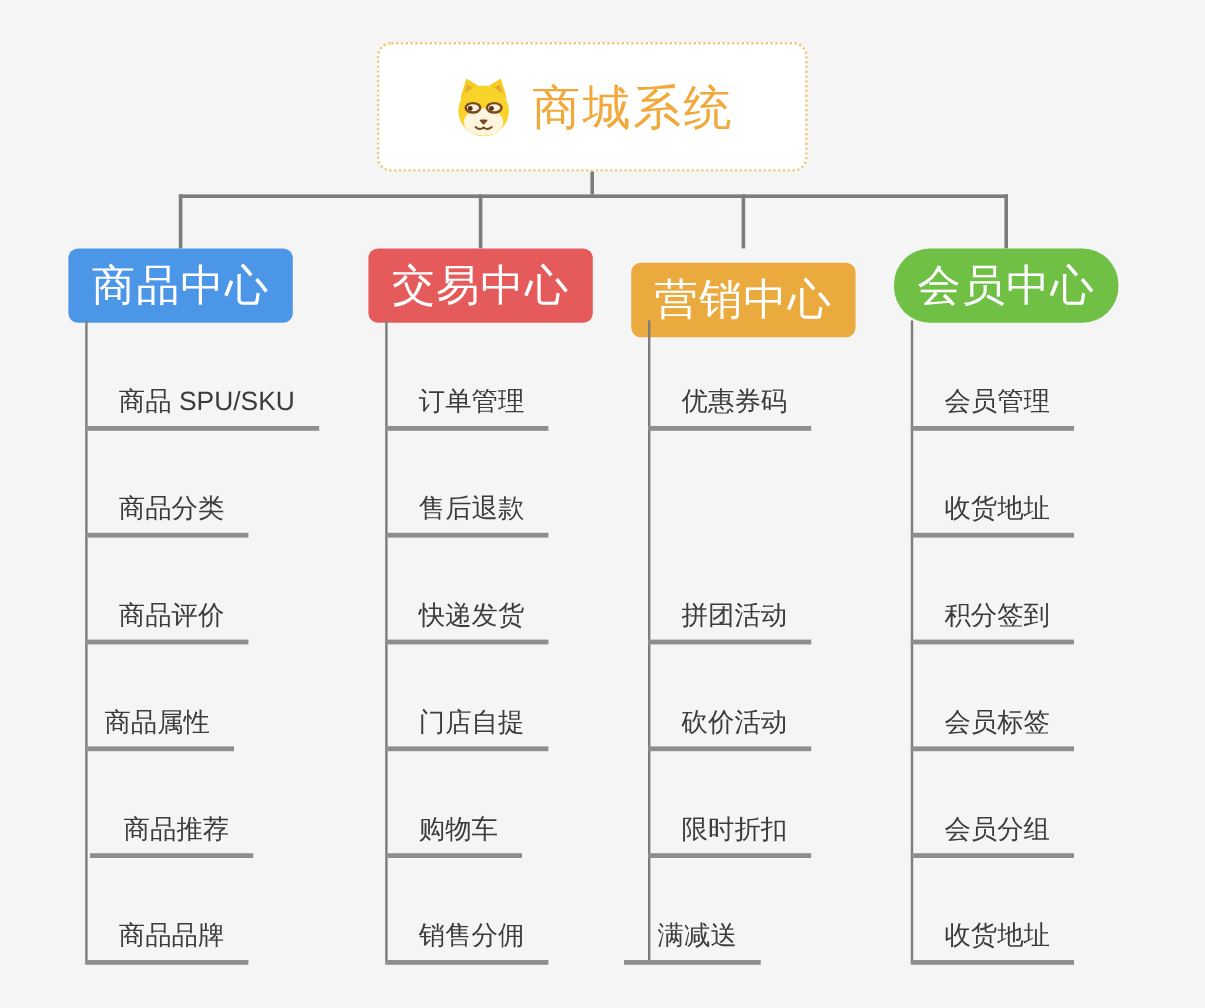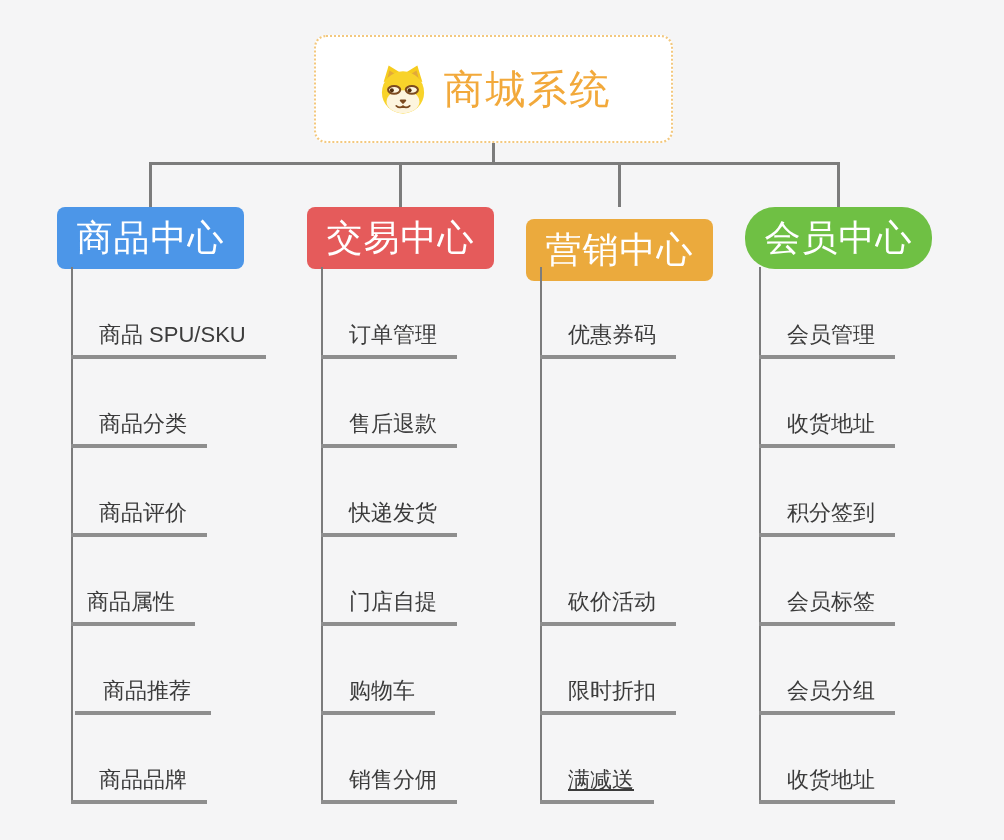--- a/index.html
+++ b/index.html
@@ -69,23 +69,24 @@
     <div class="leaf" style="left: 321px; top: 322px; border-bottom-color: rgb(142, 142, 142);">订单管理</div>
     <div class="leaf" style="left: 321px; top: 411px; border-bottom-color: rgb(142, 142, 142);">售后退款</div>
     <div class="leaf" style="left: 321px; top: 500px; border-bottom-color: rgb(142, 142, 142);">快递发货</div>
     <div class="leaf" style="left: 321px; top: 589px; border-bottom-color: rgb(142, 142, 142);">门店自提</div>
     <div class="leaf" style="left: 321px; top: 678px; border-bottom-color: rgb(142, 142, 142);">购物车</div>
     <div class="leaf" style="left: 321px; top: 767px; border-bottom-color: rgb(142, 142, 142);">销售分佣</div>
     <div class="line" style="left: 618px; top: 162px; width: 3px; height: 45px; background: rgb(124, 124, 124);"></div>
     <div class="branch-header" style="left: 526px; background: rgb(235, 170, 61); margin-top: 12px;">营销中心</div>
     <div class="line" style="left: 540px; top: 267px; width: 2px; height: 535px; background: rgb(124, 124, 124);"></div>
     <div class="leaf" style="left: 540px; top: 322px; border-bottom-color: rgb(142, 142, 142); font-family: Liberation Serif, serif;">优惠券码</div>
+    <div class="leaf" style="left: 540px; top: 500px; border-bottom-color: rgb(142, 142, 142);">拼团活动</div>
     <div class="leaf" style="left: 540px; top: 589px; border-bottom-color: rgb(142, 142, 142);">砍价活动</div>
     <div class="leaf" style="left: 540px; top: 678px; border-bottom-color: rgb(142, 142, 142);">限时折扣</div>
-    <div class="leaf" style="left: 540px; top: 767px; border-bottom-color: rgb(142, 142, 142); text-decoration: underline;">满减送</div>
+    <div class="leaf" style="left: 520px; top: 767px; border-bottom-color: rgb(142, 142, 142);">满减送</div>
     <div class="line" style="left: 837px; top: 162px; width: 3px; height: 45px; background: rgb(124, 124, 124);"></div>
     <div class="branch-header" style="left: 745px; background: rgb(111, 192, 68); border-radius: 30px;">会员中心</div>
     <div class="line" style="left: 759px; top: 267px; width: 2px; height: 535px; background: rgb(124, 124, 124);"></div>
     <div class="leaf" style="left: 759px; top: 322px; border-bottom-color: rgb(142, 142, 142);">会员管理</div>
     <div class="leaf" style="left: 759px; top: 411px; border-bottom-color: rgb(142, 142, 142);">收货地址</div>
     <div class="leaf" style="left: 759px; top: 500px; border-bottom-color: rgb(142, 142, 142);">积分签到</div>
     <div class="leaf" style="left: 759px; top: 678px; border-bottom-color: rgb(142, 142, 142);">会员分组</div>
     <div class="leaf" style="left: 759px; top: 589px; border-bottom-color: rgb(142, 142, 142);">会员标签</div>
     <div class="leaf" style="left: 759px; top: 767px; border-bottom-color: rgb(142, 142, 142);">收货地址</div>
   </div>

